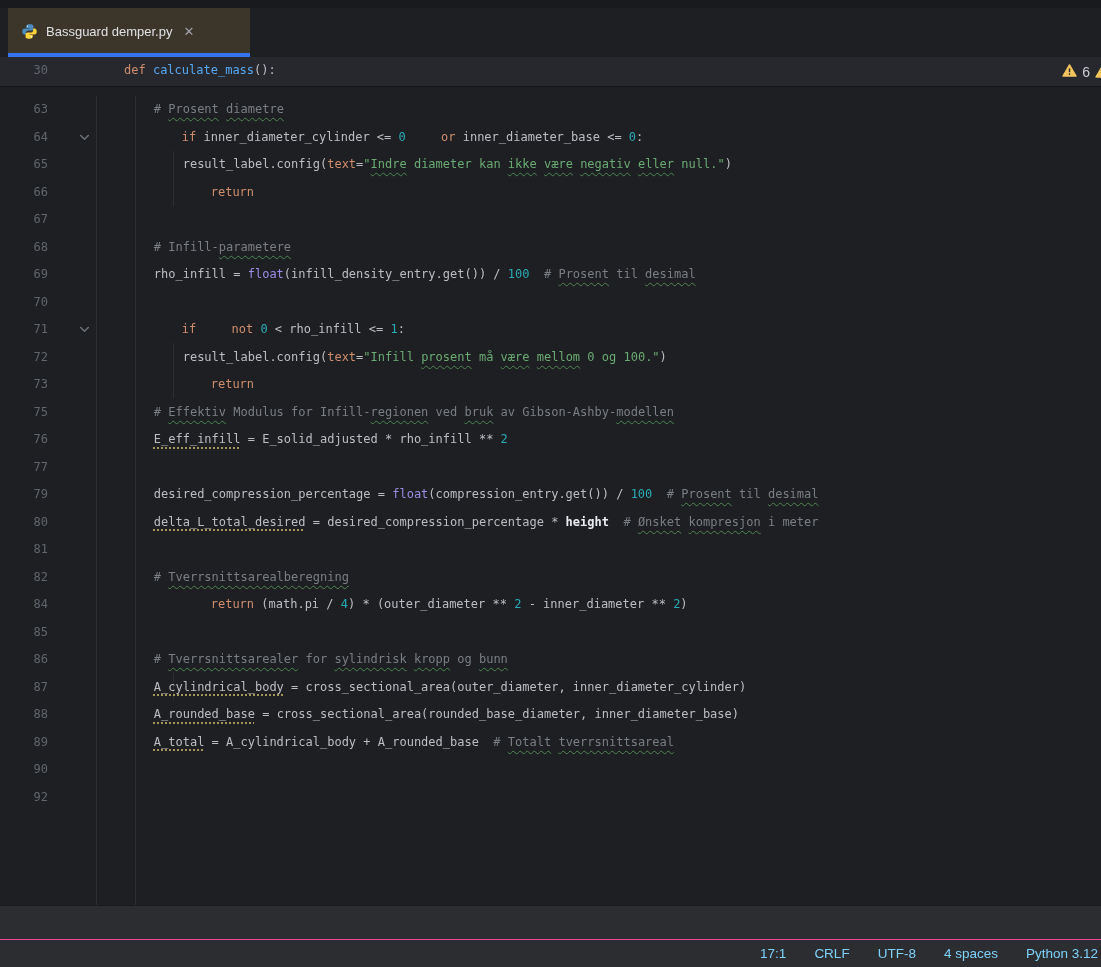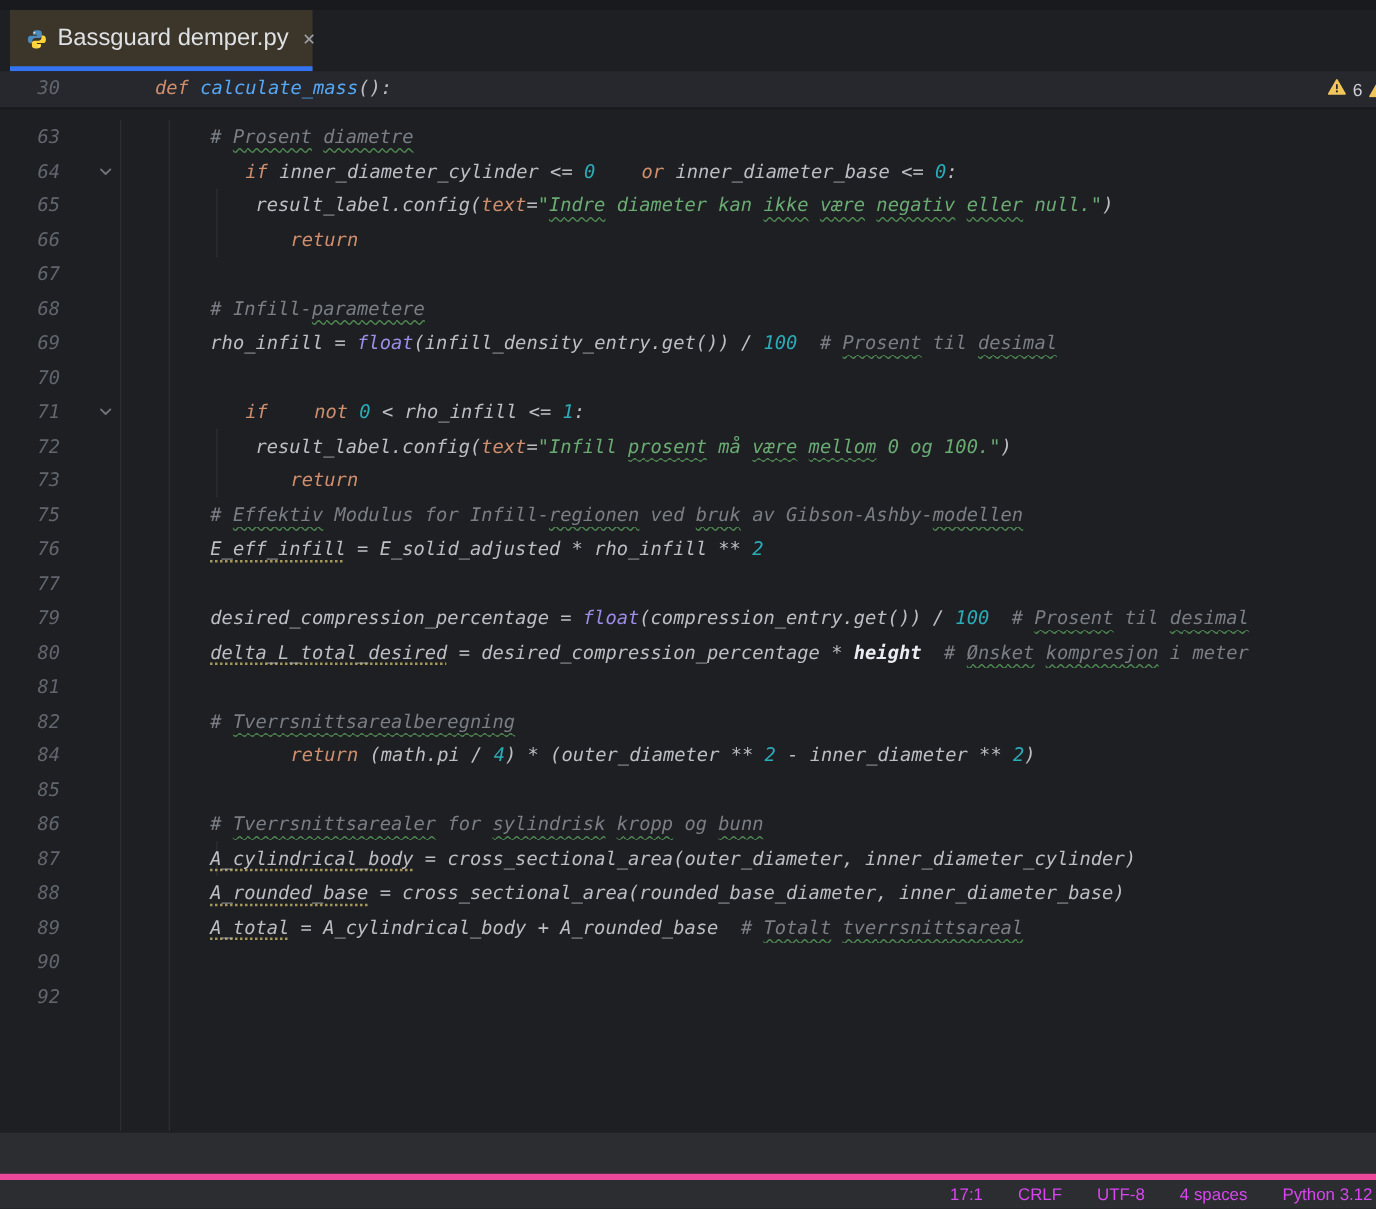--- a/index.html
+++ b/index.html
@@ -23,21 +23,21 @@
     position: absolute; top: 8px; left: 8px; height: 49px; width: 242px;
     background: #3b352a;
     display: flex; align-items: center; padding: 0 14px 0 13px;
     cursor: pointer;
   }
   .tab-underline {
     position: absolute; left: 0; right: 0; bottom: 0; height: 4px;
     background: #3574F0;
   }
   .tab-title {
-    color: #dfe1e5; font-size: 19px; margin: 0 11px 0 8px; white-space: nowrap;
+    color: #dfe1e5; font-size: 13px; margin: 0 11px 0 8px; white-space: nowrap;
     margin-bottom: 3px;
   }
   .tab-close {
     color: #9da0a8; font-size: 13px; line-height: 1; margin-bottom: 3px;
     cursor: pointer;
   }
   .pyicon { display: inline-flex; margin-bottom: 3px; }
 
   
   .sticky {
@@ -58,21 +58,21 @@
   .editor {
     position: absolute; top: 88px; left: 0; right: 0; bottom: 62px;
     background: #1e1f22; overflow: hidden;
   }
   .guide {
     position: absolute; width: 1px; background: rgba(255,255,255,0.07);
   }
   .row {
     display: flex; height: 27.5px;
     font-family: "DejaVu Sans Mono", monospace;
-    font-size: 15px; line-height: 27.5px; white-space: pre; font-style: italic;
+    font-size: 12px; line-height: 27.5px; white-space: pre;
   }
   .gutter-num {
     width: 48px; flex: none; text-align: right;
     color: #61666e; cursor: pointer;
   }
   .fold {
     width: 48px; flex: none; display: flex; align-items: center;
     justify-content: flex-end; padding-right: 5px;
   }
   .code { flex: 1 1 auto; cursor: text; }
@@ -101,24 +101,24 @@
     text-underline-offset: 4px;
   }
 
   
   .bottom-panel {
     position: absolute; left: 0; right: 0; bottom: 28px; height: 34px;
     background: #2b2d30; border-top: 1px solid #1a1b1e;
   }
   .statusbar {
     position: absolute; left: 0; right: 0; bottom: 0; height: 28px;
-    background: #2b2d30; border-top: 5px solid #ec4899;
+    background: #2b2d30; border-top: 1px solid #ec4899;
     display: flex; align-items: center; justify-content: flex-end;
     gap: 28px; padding-right: 3px;
-    color: #d946ef; font-size: 13.5px;
+    color: #7dd3fc; font-size: 13.5px;
   }
   .status-item { white-space: nowrap; cursor: pointer; }
 </style>
 </head>
 <body>
 
 <div class="tabbar">
   <div class="tabbar-fill"></div>
   <div class="tab">
     <span class="pyicon">

